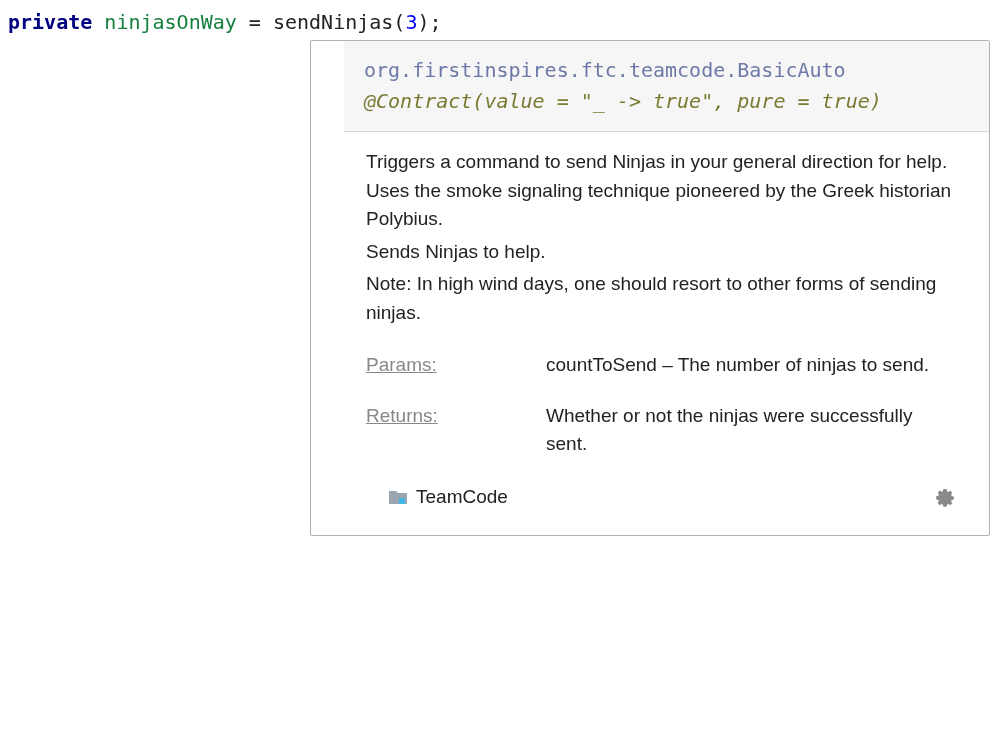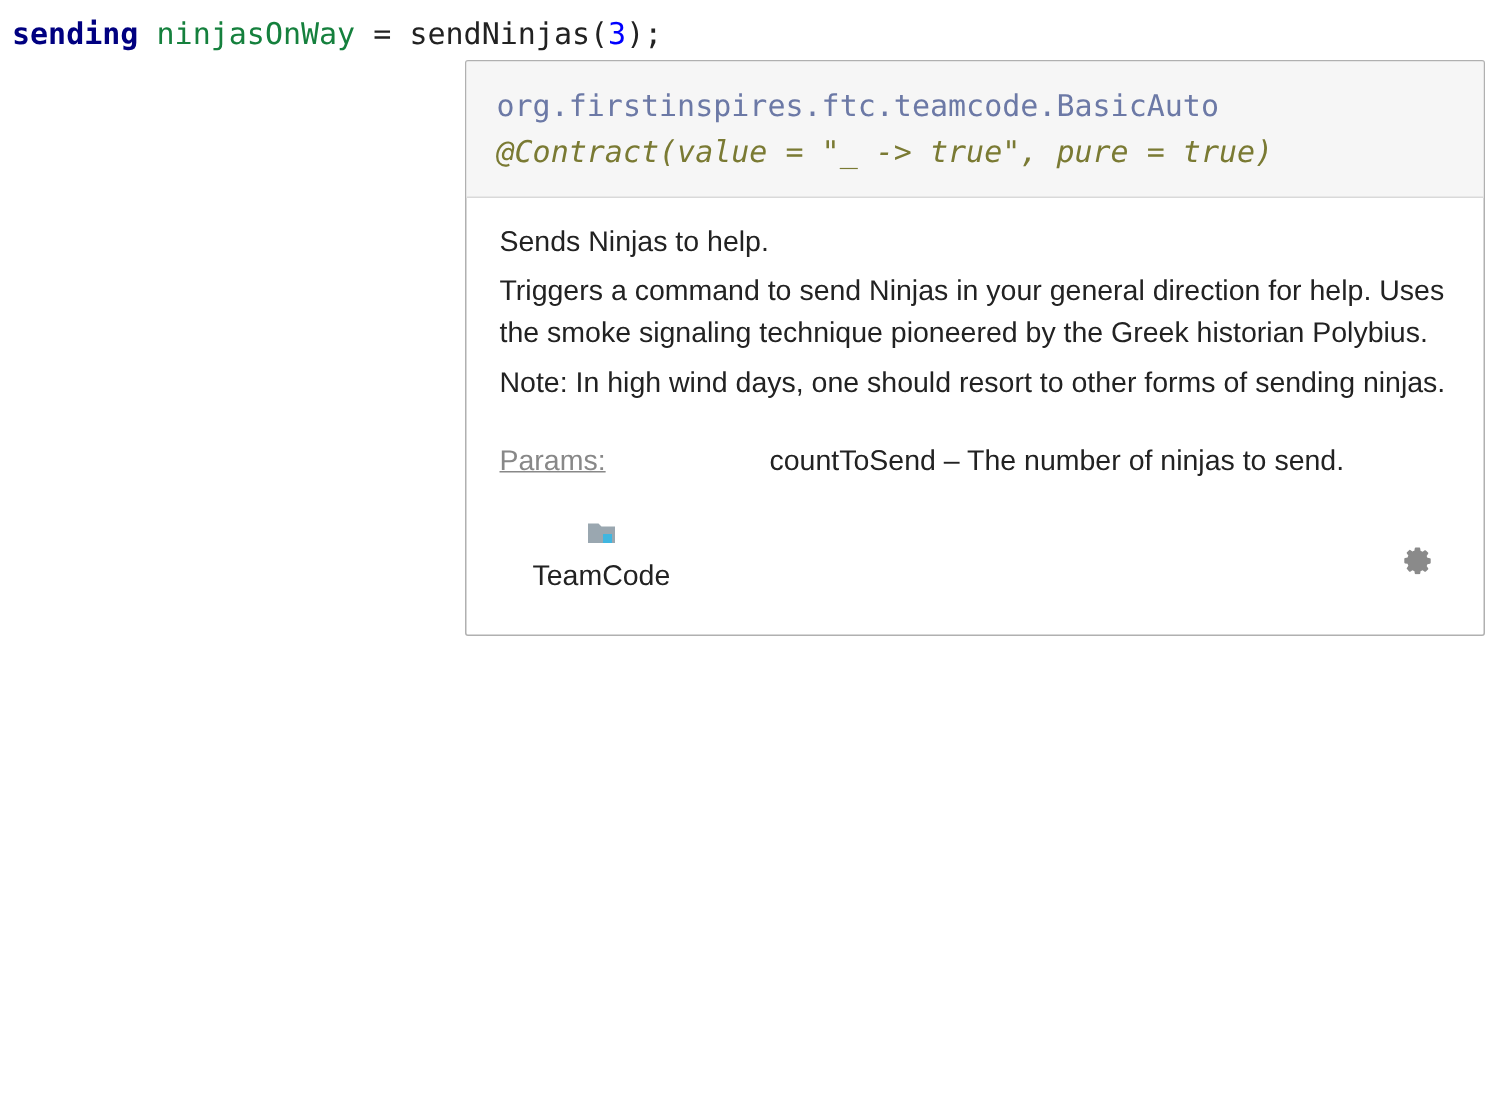--- a/index.html
+++ b/index.html
@@ -24,20 +24,21 @@
     .num { color: #0000ff; }
     .plain { color: #222; }
     .tooltip {
       position: absolute;
       left: 310px;
       top: 40px;
       width: 680px;
       background: #ffffff;
       border: 1px solid #b0b0b0;
       border-radius: 2px;
+      padding-left: 33px;
     }
     .tooltip-header {
       background: #f6f6f6;
       border-bottom: 1px solid #d9d9d9;
       padding: 14px 20px;
       font-family: "Consolas", "Monaco", monospace;
       font-size: 20px;
       line-height: 1.55;
     }
     .tooltip-header .pkg { color: #6c79a6; }
@@ -75,57 +76,60 @@
       display: flex;
       align-items: center;
       justify-content: space-between;
       padding: 2px 12px 12px 22px;
     }
     .footer-left {
       display: flex;
       align-items: center;
       gap: 8px;
       font-size: 19px;
-      flex-direction: column;
     }
     .folder-icon {
       width: 20px;
       height: 16px;
       position: relative;
     }
     .folder-icon svg { display: block; }
     .gear-icon {
       width: 20px;
       height: 20px;
       cursor: pointer;
     }
     .gear-icon svg { display: block; }
   </style>
 </head>
 <body>
 
-<div class="code-line"><span class="kw">sending</span><span class="var"> ninjasOnWay </span><span class="plain">= </span><span class="plain">sendNinjas</span><span class="plain">(</span><span class="num">3</span><span class="plain">);</span></div>
+<div class="code-line"><span class="kw">private</span><span class="var"> ninjasOnWay </span><span class="plain">= </span><span class="plain">sendNinjas</span><span class="plain">(</span><span class="num">3</span><span class="plain">);</span></div>
 
 <div class="tooltip">
   <div class="tooltip-header">
     <div class="pkg">org.firstinspires.ftc.teamcode.BasicAuto</div>
     <div class="ann">@Contract(value = "_ -&gt; true", pure = true)</div>
   </div>
 
   <div class="tooltip-body">
     <div class="desc">
+      <p>Triggers a command to send Ninjas in your general direction for help. Uses the smoke signaling technique pioneered by the Greek historian Polybius.</p>
       <p>Sends Ninjas to help.</p>
-      <p>Triggers a command to send Ninjas in your general direction for help. Uses the smoke signaling technique pioneered by the Greek historian Polybius.</p>
       <p>Note: In high wind days, one should resort to other forms of sending ninjas.</p>
     </div>
 
     <div class="sections">
       <div class="sec-row">
         <div class="sec-label">Params:</div>
         <div class="sec-value">countToSend – The number of ninjas to send.</div>
+      </div>
+      <div class="sec-row">
+        <div class="sec-label">Returns:</div>
+        <div class="sec-value">Whether or not the ninjas were successfully sent.</div>
       </div>
     </div>
 
     <div class="tooltip-footer">
       <div class="footer-left">
         <span class="folder-icon">
           <svg width="20" height="16" viewBox="0 0 20 16">
             <path d="M1 2 h7 l2 2 h9 v11 h-18 z" fill="#9aa7b0"></path>
             <rect x="11" y="9" width="6" height="6" fill="#40b6e0"></rect>
           </svg>

